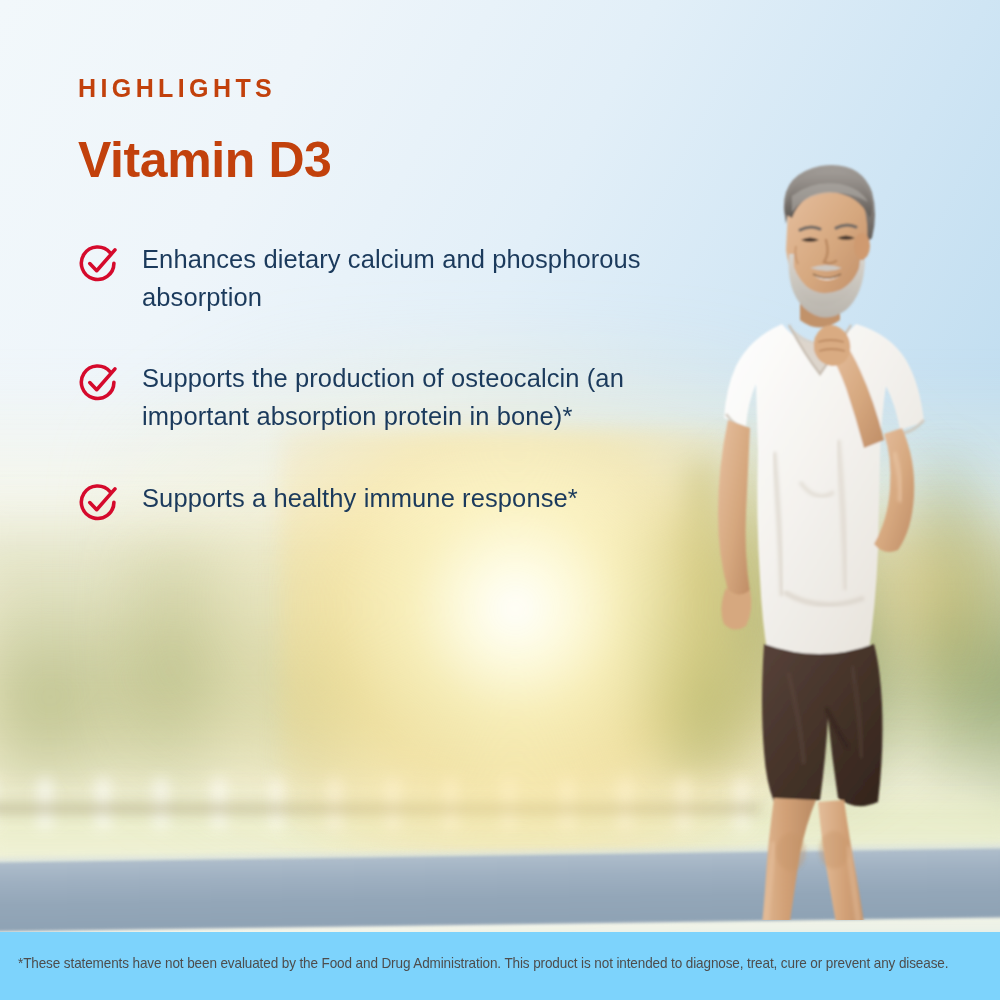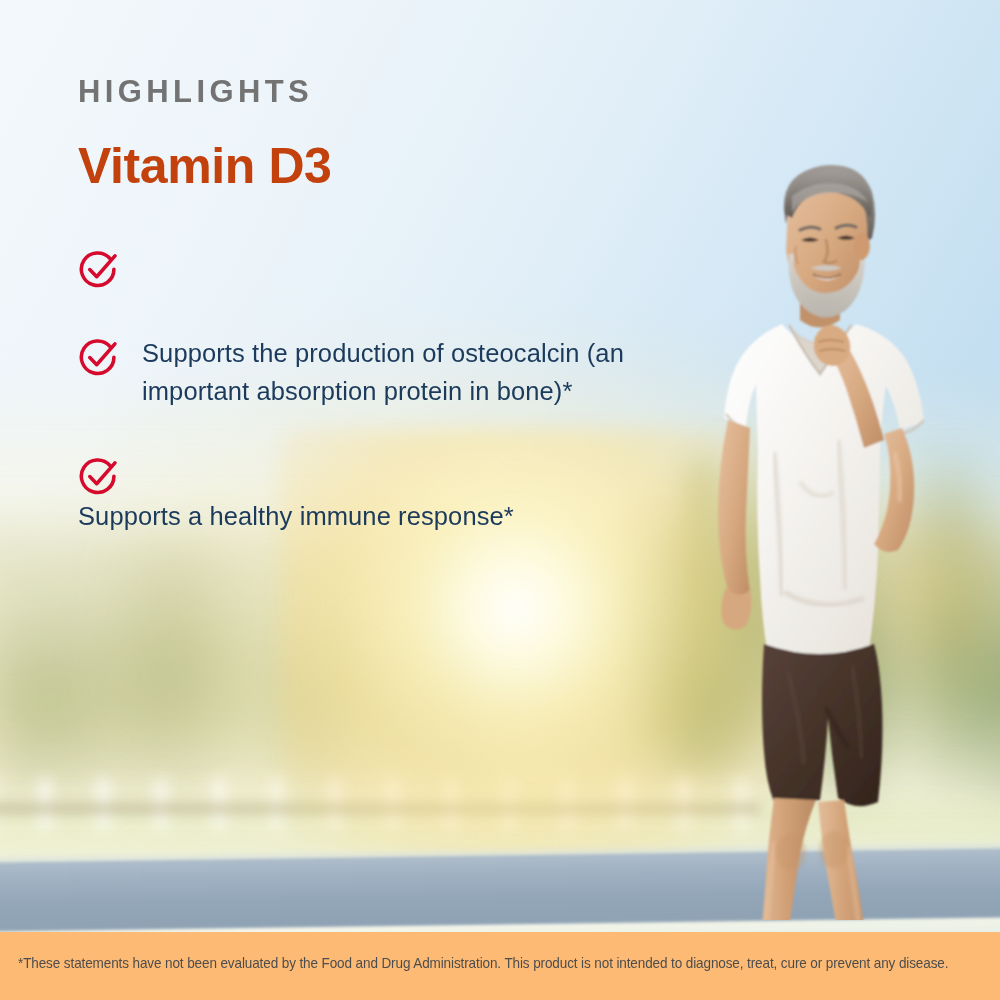--- a/index.html
+++ b/index.html
@@ -222,24 +222,24 @@
 
   
   .content {
     position: absolute;
     left: 78px;
     top: 76px;
     width: 580px;
   }
 
   .eyebrow {
-    font-size: 31px;
+    font-size: 25px;
     font-weight: bold;
     letter-spacing: 4.4px;
-    color: #737373;
+    color: #c2410c;
     line-height: 1;
     margin: 0 0 34px 0;
   }
 
   .title {
     font-size: 50px;
     font-weight: bold;
     color: #c2410c;
     line-height: 1;
     letter-spacing: -0.4px;
@@ -249,21 +249,21 @@
   .bullets {
     list-style: none;
     margin: 0;
     padding: 0;
   }
   .bullet {
     display: flex;
     align-items: flex-start;
     margin-bottom: 44px;
   }
-  .bullet:last-child { margin-bottom: 0; flex-direction: column; }
+  .bullet:last-child { margin-bottom: 0; }
 
   .check-icon {
     flex: 0 0 auto;
     width: 42px;
     height: 42px;
     margin-right: 22px;
     margin-top: 2px;
   }
   .check-icon svg { display: block; width: 100%; height: 100%; }
 
@@ -275,21 +275,21 @@
     max-width: 500px;
   }
 
   
   .footer {
     position: absolute;
     left: 0;
     top: 932px;
     width: 1000px;
     height: 68px;
-    background: #fdba74;
+    background: #7dd3fc;
   }
   .footer-text {
     position: absolute;
     left: 18px;
     top: 23px;
     width: 970px;
     font-size: 14.4px;
     color: #4d4d4d;
     letter-spacing: -0.12px;
     white-space: nowrap;
@@ -515,20 +515,21 @@
 
     <ul class="bullets">
 
       <li class="bullet">
         <span class="check-icon">
           <svg viewBox="0 0 40 40" xmlns="http://www.w3.org/2000/svg">
             <path d="M30.5 9.2 A15.5 15.5 0 1 0 34.2 19.4" fill="none" stroke="#d50a2c" stroke-width="3.4" stroke-linecap="round"></path>
             <path d="M11.2 19.6 L17.8 26.4 L35.2 6.6" fill="none" stroke="#d50a2c" stroke-width="3.4" stroke-linecap="round" stroke-linejoin="round"></path>
           </svg>
         </span>
+        <span class="bullet-text">Enhances dietary calcium and phosphorous absorption</span>
       </li>
 
       <li class="bullet">
         <span class="check-icon">
           <svg viewBox="0 0 40 40" xmlns="http://www.w3.org/2000/svg">
             <path d="M30.5 9.2 A15.5 15.5 0 1 0 34.2 19.4" fill="none" stroke="#d50a2c" stroke-width="3.4" stroke-linecap="round"></path>
             <path d="M11.2 19.6 L17.8 26.4 L35.2 6.6" fill="none" stroke="#d50a2c" stroke-width="3.4" stroke-linecap="round" stroke-linejoin="round"></path>
           </svg>
         </span>
         <span class="bullet-text">Supports the production of osteocalcin (an important absorption protein in bone)*</span>

